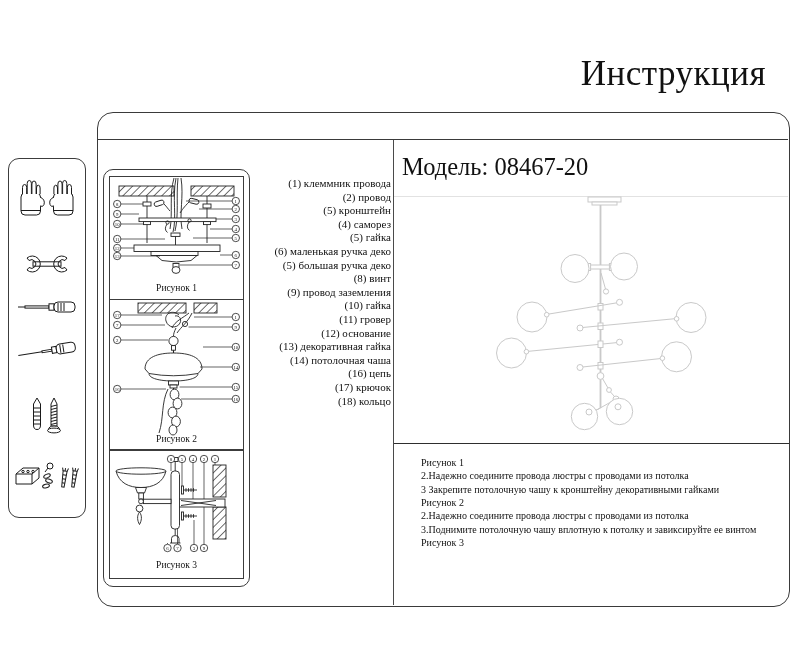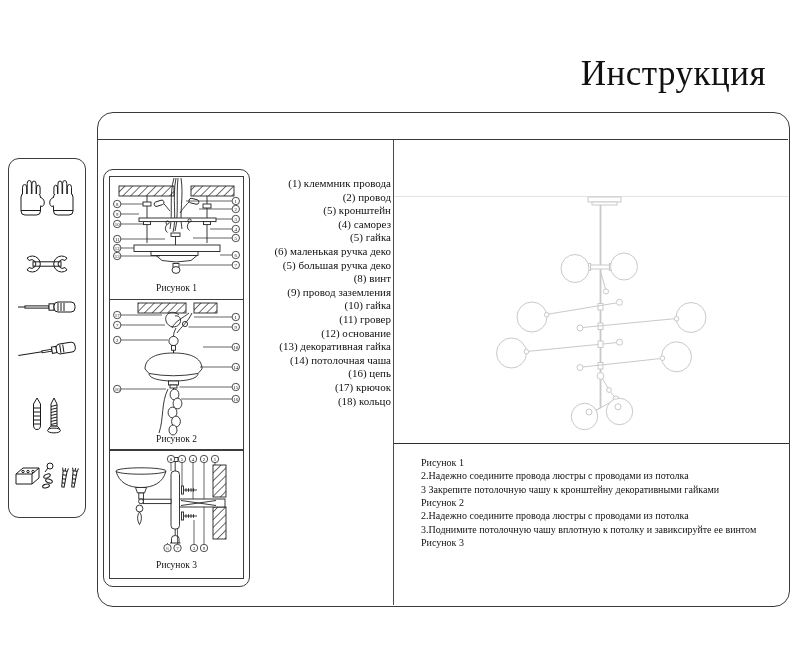--- a/index.html
+++ b/index.html
@@ -427,20 +427,21 @@
     <div>(10) гайка</div>
     <div>(11) гровер</div>
     <div>(12) основание</div>
     <div>(13) декоративная гайка</div>
     <div>(14) потолочная чаша</div>
     <div>(16) цепь</div>
     <div>(17) крючок</div>
     <div>(18) кольцо</div>
   </div>
 
+  <div class="abs model">Модель: 08467-20</div>
   <div class="abs hairline"></div>
 
   <svg class="abs chand" width="252" height="258" viewBox="0 0 252 258">
     <g stroke="#c9c9c9" stroke-width="1" fill="none">
       <rect x="110" y="7" width="33" height="5" fill="#fff"></rect>
       <rect x="114" y="12" width="25" height="3" fill="#fff"></rect>
       <line x1="122.5" y1="15" x2="122.5" y2="218" stroke-width="1.8"></line>
       <rect x="112" y="75" width="20" height="4" fill="#fff"></rect>
       <rect x="110" y="73.5" width="2.6" height="7" fill="#fff"></rect>
       <rect x="131.4" y="73.5" width="2.6" height="7" fill="#fff"></rect>

